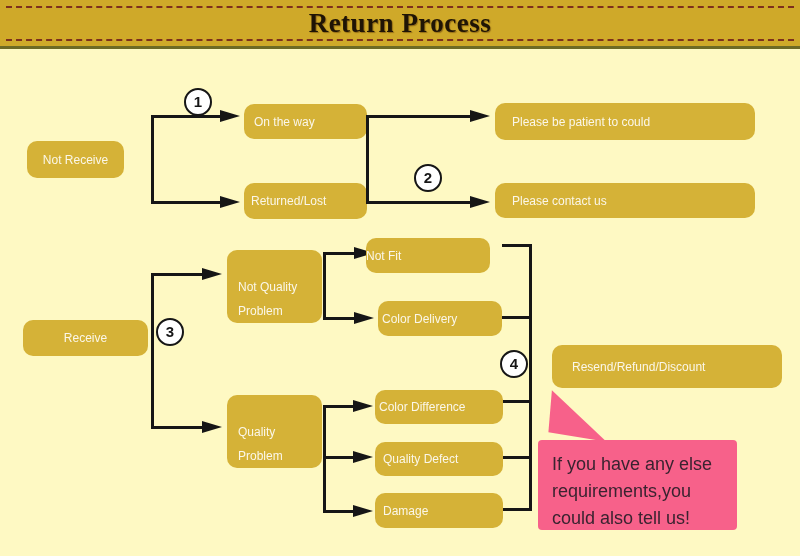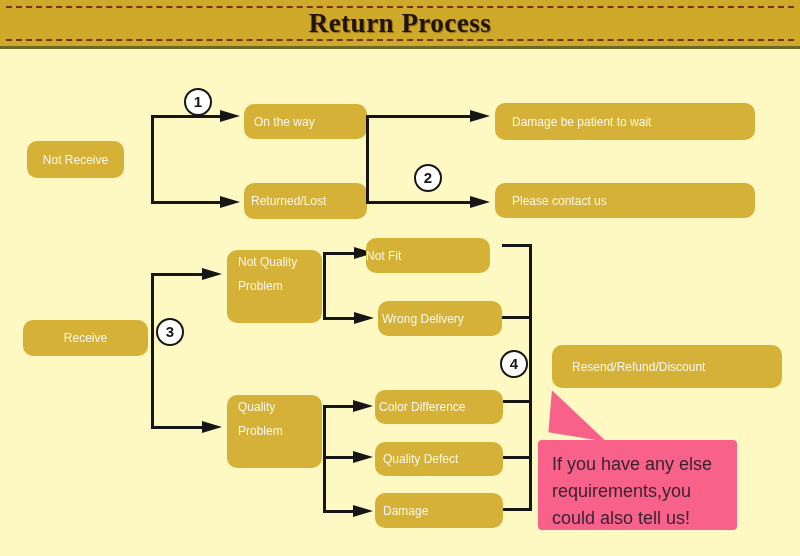--- a/index.html
+++ b/index.html
@@ -21,21 +21,21 @@
     font-size:27px;color:#1f1405;letter-spacing:0.5px;
     text-shadow:1px 1px 1px rgba(100,60,10,0.55);
   }
   
   .node{
     position:absolute;background:#d5b237;border-radius:10px;
     color:#fbf7e9;font-size:12px;line-height:20px;
     display:flex;align-items:center;box-sizing:border-box;
   }
   .node.center{justify-content:center;}
-  .node.wrap{line-height:24px;align-items:flex-start;}
+  .node.wrap{line-height:24px;align-items:flex-end;}
   
   .hline{position:absolute;height:3px;background:#161616;}
   .vline{position:absolute;width:3px;background:#161616;}
   .arrow{
     position:absolute;width:0;height:0;
     border-top:6px solid transparent;border-bottom:6px solid transparent;
     border-left:20px solid #161616;
   }
   
   .badge{
@@ -90,21 +90,21 @@
   <div class="hline" style="left:366px;top:115px;width:104px;"></div>
   <div class="arrow" style="left:470px;top:110px;"></div>
   <div class="hline" style="left:366px;top:201px;width:104px;"></div>
   <div class="arrow" style="left:470px;top:196px;"></div>
 
   <div class="badge" style="left:414px;top:164px;">
     <span>2</span>
   </div>
 
   <div class="node" style="left:495px;top:103px;width:260px;height:37px;padding-left:17px;">
-    <span>Damage be patient to wait</span>
+    <span>Please be patient to could</span>
   </div>
   <div class="node" style="left:495px;top:183px;width:260px;height:35px;padding-left:17px;text-align:right;">
     <span>Please contact us</span>
   </div>
 
   <div class="node center" style="left:23px;top:320px;width:125px;height:36px;">
     <span>Receive</span>
   </div>
 
   <div class="vline" style="left:151px;top:274px;height:155px;"></div>
@@ -127,21 +127,21 @@
   <div class="vline" style="left:323px;top:252px;height:68px;"></div>
   <div class="hline" style="left:323px;top:252px;width:31px;"></div>
   <div class="arrow" style="left:354px;top:247px;"></div>
   <div class="hline" style="left:323px;top:317px;width:31px;"></div>
   <div class="arrow" style="left:354px;top:312px;"></div>
 
   <div class="node" style="left:366px;top:238px;width:124px;height:35px;">
     <span>Not Fit</span>
   </div>
   <div class="node" style="left:378px;top:301px;width:124px;height:35px;padding-left:4px;">
-    <span>Wrong Delivery</span>
+    <span>Color Delivery</span>
   </div>
 
   <div class="vline" style="left:323px;top:405px;height:108px;"></div>
   <div class="hline" style="left:323px;top:405px;width:30px;"></div>
   <div class="arrow" style="left:353px;top:400px;"></div>
   <div class="hline" style="left:323px;top:456px;width:30px;"></div>
   <div class="arrow" style="left:353px;top:451px;"></div>
   <div class="hline" style="left:323px;top:510px;width:30px;"></div>
   <div class="arrow" style="left:353px;top:505px;"></div>
 

